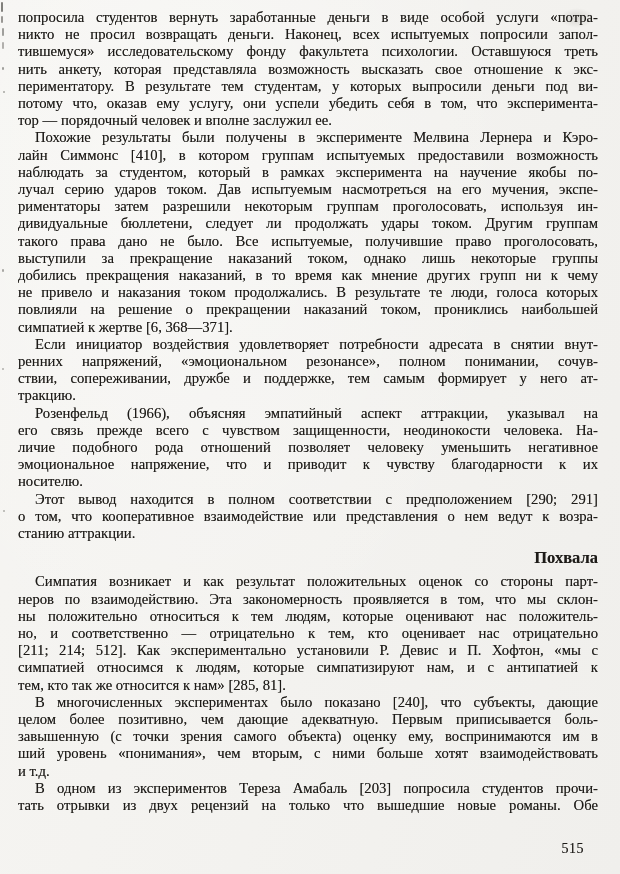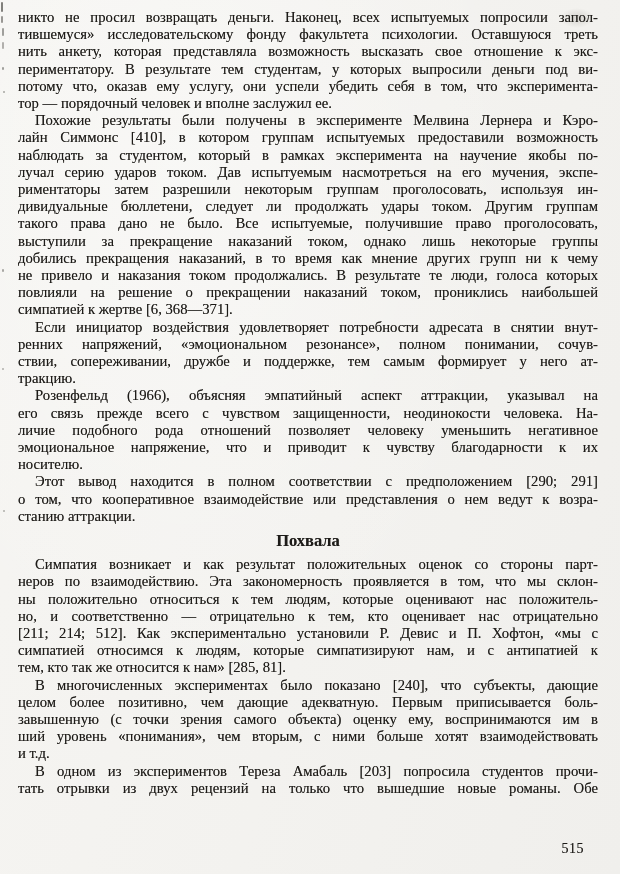--- a/index.html
+++ b/index.html
@@ -31,21 +31,21 @@
   }
   .para { margin: 0; }
   .line {
     text-align: justify;
     text-align-last: justify;
   }
   .line.lastline { text-align-last: left; }
   .line.indent { text-indent: 17px; }
   .heading {
     font-weight: bold;
-    text-align: center;
+    text-align: right;
     font-size: 16.5px;
     line-height: 20px;
     margin: 6px 0 5px 0;
   }
   .page-number {
     position: absolute;
     top: 841px;
     left: 4px;
     width: 580px;
     text-align: right;
@@ -79,20 +79,21 @@
   <div class="artifact" style="left:2px; top:42px; width:2px; height:7px;  opacity:.45;"></div>
   <div class="artifact" style="left:2px; top:67px; width:2px; height:3px;  opacity:.55;"></div>
   <div class="artifact" style="left:3px; top:91px; width:2px; height:2px;  opacity:.5;"></div>
   <div class="artifact" style="left:2px; top:269px; width:2px; height:3px; opacity:.5;"></div>
   <div class="artifact" style="left:2px; top:368px; width:2px; height:2px; opacity:.45;"></div>
   <div class="artifact" style="left:3px; top:510px; width:2px; height:2px; opacity:.45;"></div>
   <div class="smudge"></div>
 
   <div class="text-column">
       <div class="para">
+        <div class="line">попросила студентов вернуть заработанные деньги в виде особой услуги «потра-</div>
         <div class="line">никто не просил возвращать деньги. Наконец, всех испытуемых попросили запол-</div>
         <div class="line">тившемуся» исследовательскому фонду факультета психологии. Оставшуюся треть</div>
         <div class="line">нить анкету, которая представляла возможность высказать свое отношение к экс-</div>
         <div class="line">периментатору. В результате тем студентам, у которых выпросили деньги под ви-</div>
         <div class="line">потому что, оказав ему услугу, они успели убедить себя в том, что эксперимента-</div>
         <div class="line lastline">тор — порядочный человек и вполне заслужил ее.</div>
       </div>
       <div class="para">
         <div class="line indent">Похожие результаты были получены в эксперименте Мелвина Лернера и Кэро-</div>
         <div class="line">лайн Симмонс [410], в котором группам испытуемых предоставили возможность</div>

